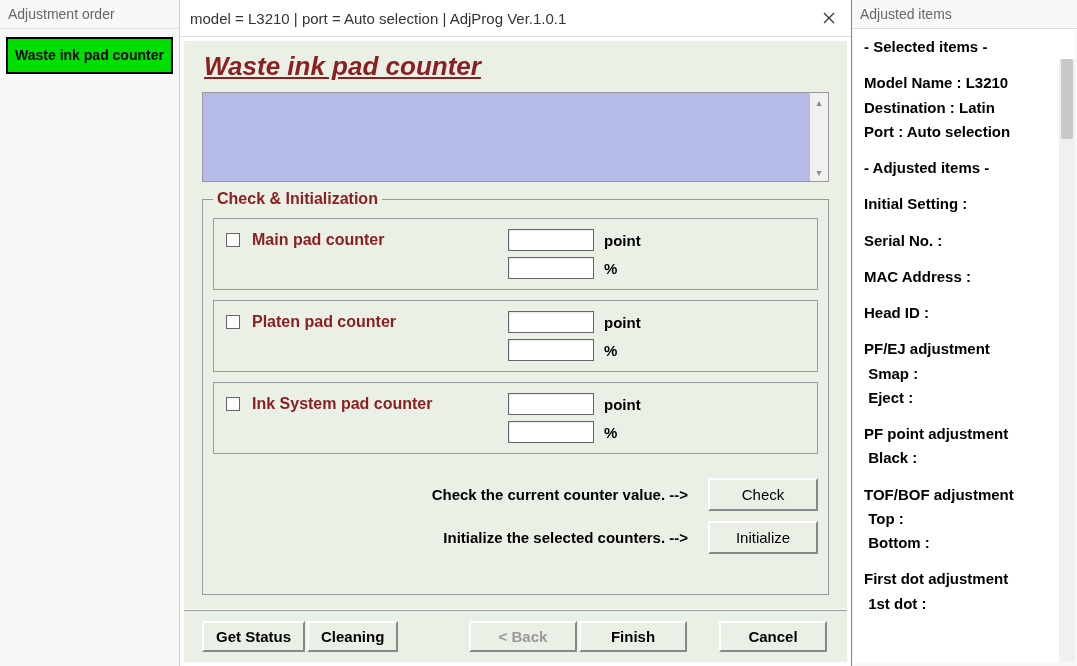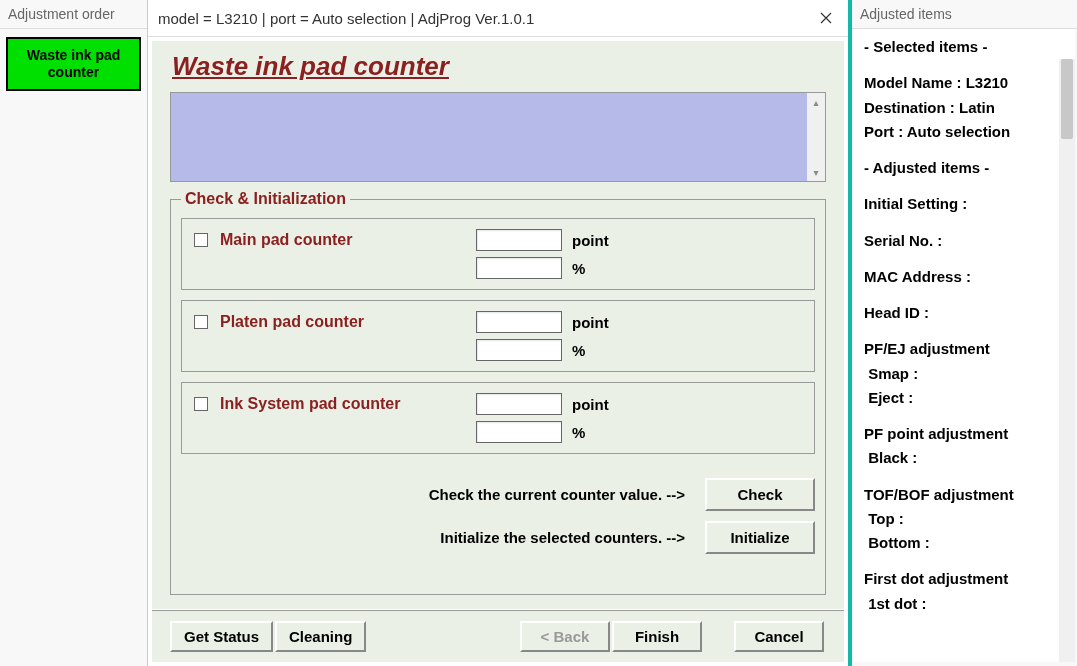--- a/index.html
+++ b/index.html
@@ -6,21 +6,21 @@
     body {
       font-family: Arial, sans-serif;
       font-size: 13px;
       background: #f0f0f0;
       width: 1077px;
       height: 666px;
       overflow: hidden;
       display: flex;
     }
     .left-panel {
-      width: 148px;
+      width: 180px;
       background: #f8f8f8;
       border-right: 1px solid #ccc;
       display: flex;
       flex-direction: column;
     }
     .panel-title {
       padding: 6px 8px;
       font-size: 14px;
       color: #666;
       border-bottom: 1px solid #ddd;
@@ -34,21 +34,21 @@
       font-weight: bold;
       font-size: 14px;
       cursor: pointer;
       line-height: 1.2;
     }
     .center-panel {
       flex: 1;
       background: #fff;
       display: flex;
       flex-direction: column;
-      border-right: 4px solid #14b8a6;
+      border-right: 1px solid #14b8a6;
     }
     .dialog-header {
       display: flex;
       align-items: center;
       justify-content: space-between;
       padding: 6px 10px;
       border-bottom: 1px solid #ddd;
     }
     .dialog-title {
       font-size: 15px;
@@ -168,21 +168,21 @@
     }
     .action-text {
       font-weight: bold;
       font-size: 15px;
       margin-right: 20px;
     }
     .raised-btn {
       width: 110px;
       padding: 6px 0;
       text-align: center;
-      font-weight: bold;
+      font-weight: normal;
       font-size: 15px;
       background: #eaf0e5;
       border-top: 2px solid #fff;
       border-left: 2px solid #fff;
       border-right: 2px solid #888;
       border-bottom: 2px solid #888;
       cursor: pointer;
     }
     .bottom-bar {
       background: #eaf0e5;
@@ -198,21 +198,21 @@
       font-weight: bold;
       font-size: 15px;
       background: #eaf0e5;
       border-top: 2px solid #fff;
       border-left: 2px solid #fff;
       border-right: 2px solid #888;
       border-bottom: 2px solid #888;
       cursor: pointer;
       margin-right: 2px;
     }
-    .bottom-btn.wide { width: 90px; }
+    .bottom-btn.wide { width: 108px; }
     .bottom-btn.disabled { color: #999; }
     .bottom-spacer { flex: 1; }
     .right-panel {
       width: 225px;
       background: #f8f8f8;
       display: flex;
       flex-direction: column;
     }
     .right-content {
       flex: 1;

